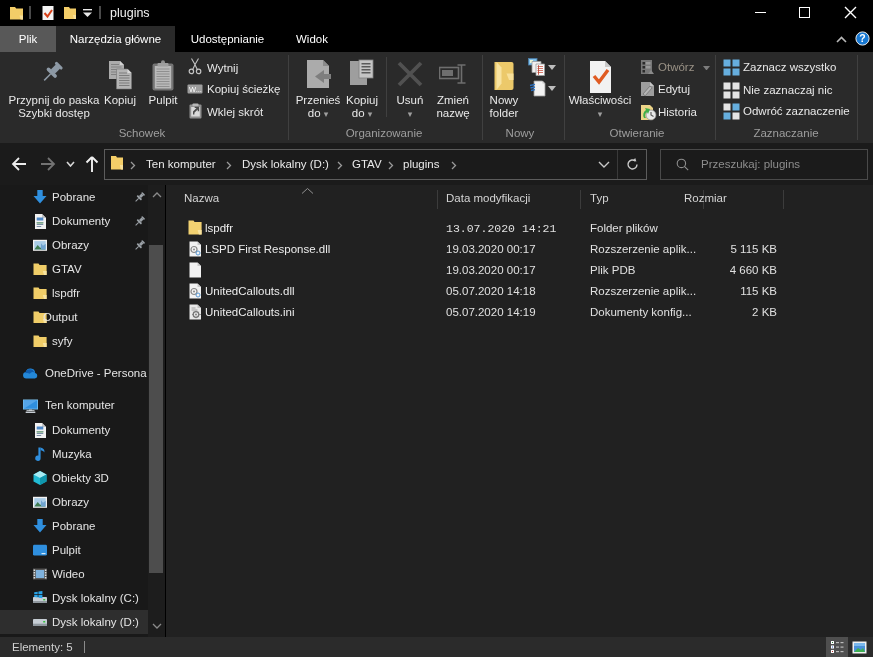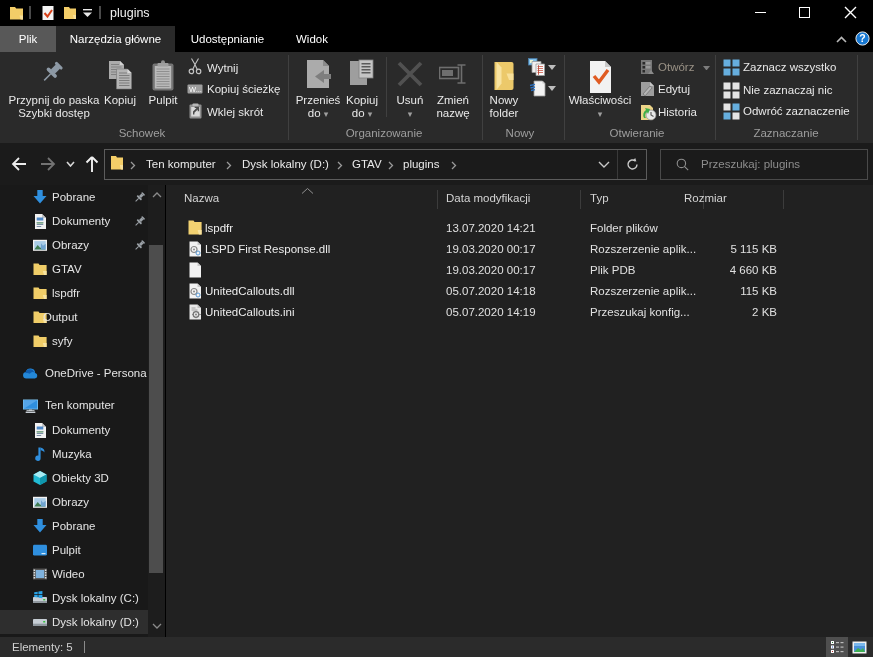--- a/index.html
+++ b/index.html
@@ -458,21 +458,21 @@
   <div class="abs" style="left:783px;top:190px;width:1px;height:19px;background:#3c3c3c;"></div>
   <div class="lbl" style="left:446px;top:192px;color:#d4d4d4;">Data modyfikacji</div>
   <div class="lbl" style="left:590px;top:192px;color:#d4d4d4;">Typ</div>
   <div class="lbl" style="left:684px;top:192px;color:#d4d4d4;">Rozmiar</div>
 
   <svg class="abs" style="left:187px;top:219px;" width="16" height="17" viewBox="0 0 16 17">
     <path d="M1.5 1.5h5l1.1 1.6h7v12.4H1.5z" fill="#f2d171"></path>
     <path d="M10.6 11h4v4.5h-2.7z" fill="#f8e3a0"></path>
   </svg>
   <div class="lbl" style="left:205px;top:218px;height:21px;line-height:21px;color:#ececec;">lspdfr</div>
-  <div class="lbl" style="left:446px;top:218px;height:21px;line-height:21px;color:#e0e0e0;">13.07.2020 14:21</div>
+  <div class="lbl" style="left:446px;top:218px;height:21px;line-height:21px;color:#e0e0e0;font-family:Liberation Mono, monospace;">13.07.2020 14:21</div>
   <div class="lbl" style="left:590px;top:218px;height:21px;line-height:21px;color:#e0e0e0;">Folder plików</div>
 
   <svg class="abs" style="left:187px;top:241px;" width="16" height="16" viewBox="0 0 16 16">
     <path d="M2.5 0.5h8l3.5 3.5v11.5h-11.5z" fill="#f2f2f2"></path>
     <path d="M10.5 0.5l3.5 3.5h-3.5z" fill="#c9c9c9"></path>
     <circle cx="7" cy="8.5" r="3" fill="none" stroke="#8a8a8a" stroke-width="1.2"></circle>
     <circle cx="7" cy="8.5" r="1" fill="#8a8a8a"></circle>
     <circle cx="11" cy="12" r="2" fill="none" stroke="#5b9bd5" stroke-width="1"></circle>
   </svg>
   <div class="lbl" style="left:205px;top:239px;height:21px;line-height:21px;color:#ececec;">LSPD First Response.dll</div>
@@ -503,21 +503,21 @@
   <svg class="abs" style="left:187px;top:304px;" width="16" height="16" viewBox="0 0 16 16">
     <path d="M2.5 0.5h8l3.5 3.5v11.5h-11.5z" fill="#e8e8e8"></path>
     <path d="M10.5 0.5l3.5 3.5h-3.5z" fill="#c0c0c0"></path>
     <path d="M4.5 4h4M4.5 6h6" stroke="#9a9a9a" stroke-width="0.9"></path>
     <circle cx="9" cy="10.5" r="2.8" fill="none" stroke="#777" stroke-width="1.3"></circle>
     <circle cx="9" cy="10.5" r="0.9" fill="#777"></circle>
     <path d="M9 6.8v1.4M9 12.8v1.4M5.3 10.5h1.4M12.3 10.5h1.4M6.4 7.9l1 1M10.6 12.1l1 1M11.6 7.9l-1 1M7.4 12.1l-1 1" stroke="#777" stroke-width="1"></path>
   </svg>
   <div class="lbl" style="left:205px;top:302px;height:21px;line-height:21px;color:#ececec;">UnitedCallouts.ini</div>
   <div class="lbl" style="left:446px;top:302px;height:21px;line-height:21px;color:#e0e0e0;">05.07.2020 14:19</div>
-  <div class="lbl" style="left:590px;top:302px;height:21px;line-height:21px;color:#e0e0e0;">Przeszukaj konfig...</div>
+  <div class="lbl" style="left:590px;top:302px;height:21px;line-height:21px;color:#e0e0e0;">Dokumenty konfig...</div>
   <div class="lbl" style="left:657px;top:302px;width:120px;height:21px;line-height:21px;color:#e0e0e0;text-align:right;">2 KB</div>
 
   <div class="abs" style="left:0;top:637px;width:873px;height:20px;background:#2b2b2b;"></div>
   <div class="lbl" style="left:12px;top:637px;height:20px;line-height:20px;color:#d0d0d0;">Elementy: 5</div>
   <div class="abs" style="left:84px;top:641px;width:1px;height:12px;background:#8a8a8a;"></div>
 
   <div class="abs" style="left:826px;top:637px;width:22px;height:20px;background:#4f4f4f;"></div>
   <svg class="abs" style="left:831px;top:641px;" width="13" height="12" viewBox="0 0 13 12">
     <rect x="0" y="0" width="3" height="3" fill="#fff"></rect>
       <rect x="1" y="1" width="1" height="1" fill="#2d7d38"></rect>

